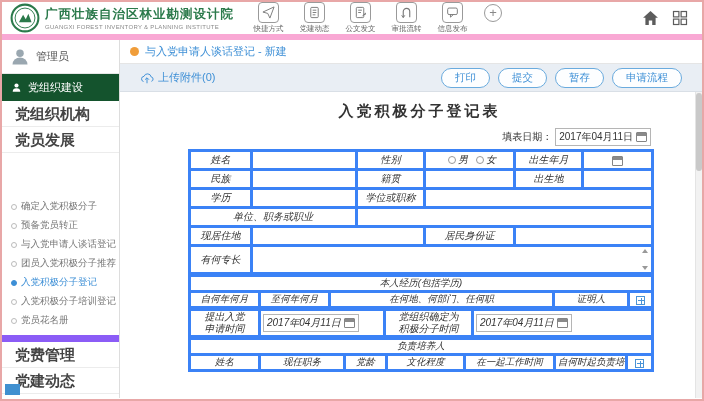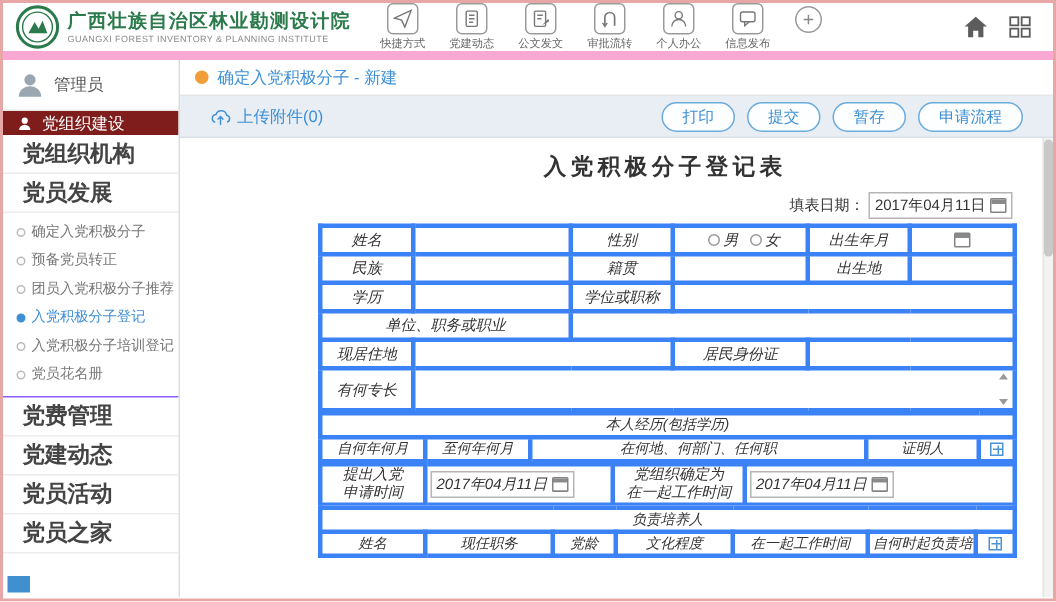--- a/index.html
+++ b/index.html
@@ -16,43 +16,43 @@
   .tool-icon { width:21px; height:21px; border:1px solid #9a9a9a; border-radius:4px; margin:0 auto; display:flex; align-items:center; justify-content:center; background:#fff; }
   .tool-label { font-size:7.5px; color:#666; margin-top:1px; white-space:nowrap; }
   .plusbtn { width:18px; height:18px; border:1px solid #9a9a9a; border-radius:50%; color:#888; font-size:13px; line-height:16px; text-align:center; margin-top:2px; margin-left:4px; }
   .hdr-right { margin-left:auto; display:flex; align-items:center; gap:13px; margin-right:14px; }
 
   
   .body { display:flex; height:358px;justify-content:center; }
   .sidebar { width:118px; border-right:1px solid #ddd; background:#fff; position:relative; overflow:hidden; flex:none; }
   .user-row { height:34px; display:flex; align-items:center; gap:6px; padding-left:8px; border-bottom:1px solid #e7e7e7; }
   .user-name { font-size:11px; color:#555; }
-  .nav-primary { height:16px; background:#7f1d1d; color:#fff; display:flex; align-items:center; gap:6px; padding-left:9px; font-size:11px; }
+  .nav-primary { height:27px; background:#14532d; color:#fff; display:flex; align-items:center; gap:6px; padding-left:9px; font-size:11px; }
   .nav-item { height:26px; line-height:26px; padding-left:13px; font-size:15px; font-weight:bold; color:#444; border-bottom:1px solid #ececec; cursor:pointer; }
-  .subs { padding:3px 0 5px; border-bottom:1px solid #8b5cf6; }
+  .subs { padding:3px 0 5px; border-bottom:7px solid #8b5cf6;margin-top:41px; }
   .sub-item { height:19px; display:flex; align-items:center; gap:4px; padding-left:9px; font-size:9.5px; color:#777; cursor:pointer; white-space:nowrap; }
   .sub-dot { width:6px; height:6px; border:1px solid #bbb; border-radius:50%; flex:none; background:#fff; }
   .sub-item.active { color:#3d8fd6; }
   .sub-item.active .sub-dot { background:#3d8fd6; border-color:#3d8fd6; }
   .sb-badge { position:absolute; left:3px; bottom:3px; width:15px; height:11px; background:#4090d0; }
 
   
   .main { flex:1; display:flex; flex-direction:column; min-width:0; }
   .breadcrumb { height:24px; display:flex; align-items:center; gap:6px; padding-left:10px; border-bottom:1px solid #e5e5e5; background:#fff; }
   .crumb-dot { width:9px; height:9px; border-radius:50%; background:#f09d3a; flex:none; }
   .crumb-text { font-size:11px; color:#3d8fd6; }
   .actionbar { height:28px; background:#e9eef4; border-bottom:1px solid #d9dfe6; display:flex; align-items:center; padding:0 20px; }
   .attach { display:flex; align-items:center; gap:4px; color:#3d8fd6; font-size:11px; cursor:pointer; }
   .btns { margin-left:auto; display:flex; gap:8px; }
   .btn { border:1px solid #6aabde; color:#3d8fd6; background:#fdfeff; border-radius:10px; font-size:10.5px; padding:2px 13px; cursor:pointer; font-family:inherit; }
 
   .form-area { flex:1; background:#fff; position:relative; overflow:hidden; }
   .vscroll { position:absolute; right:0; top:0; width:7px; height:100%; background:#f2f2f2; border-left:1px solid #e4e4e4; }
   .vthumb { position:absolute; top:1px; left:0; width:6px; height:78px; background:#c9c9c9; border-radius:3px; }
-  .form-inner { width:463px; margin-left:92px; padding-top:4px; }
+  .form-inner { width:463px; margin-left:68px; padding-top:4px; }
   .form-title { text-align:center; font-size:15px; font-weight:bold; color:#333; letter-spacing:3px; margin-top:6px; }
   .fill-date { display:flex; justify-content:flex-end; align-items:center; gap:3px; font-size:10px; color:#333; margin:7px 0 3px; }
 
   table.tbl { width:463px; border-collapse:collapse; table-layout:fixed; background:#fff; }
   table.tbl + table.tbl { margin-top:-1px; }
   .tbl td { border:3px solid #3b82f6; font-size:10px; color:#333; text-align:center; padding:0 2px; overflow:hidden; vertical-align:middle;font-style:italic; }
   tr.r19 td { height:19px; }
   tr.r28 td { height:28px; }
   tr.sec td { height:13px; font-size:9.5px; }
   tr.hd td { height:15px; font-size:9.5px; white-space:nowrap; }
@@ -127,29 +127,20 @@
           <svg width="13" height="13" viewBox="0 0 14 14">
               <path d="M3.5 12 V6 a3.5 3.5 0 0 1 7 0 V12" fill="none" stroke="#777" stroke-width="1.2"></path>
               <path d="M1.8 10 L3.5 12.6 L5.2 10" fill="none" stroke="#777"></path>
             </svg>
         </span>
         <div class="tool-label">审批流转</div>
       </div>
       <div class="tool">
         <span class="tool-icon">
           <svg width="13" height="13" viewBox="0 0 14 14">
-              <circle cx="7" cy="4.5" r="2.6" fill="none" stroke="#777"></circle>
-              <path d="M2 12.5 a5 5 0 0 1 10 0" fill="none" stroke="#777"></path>
-            </svg>
-        </span>
-        <div class="tool-label">个人办公</div>
-      </div>
-      <div class="tool">
-        <span class="tool-icon">
-          <svg width="13" height="13" viewBox="0 0 14 14">
               <rect x="1.8" y="2.2" width="10.4" height="7" rx="1.5" fill="none" stroke="#777"></rect>
               <path d="M4.8 9.2 L4.8 12 L8 9.2" fill="none" stroke="#777"></path>
             </svg>
         </span>
         <div class="tool-label">信息发布</div>
       </div>
       <div class="plusbtn">+</div>
     </nav>
 
     <div class="hdr-right">
@@ -195,20 +186,24 @@
         <div class="sub-item">
           <span class="sub-dot"></span>
           <span>确定入党积极分子</span>
         </div>
         <div class="sub-item">
           <span class="sub-dot"></span>
           <span>预备党员转正</span>
         </div>
         <div class="sub-item">
           <span class="sub-dot"></span>
+          <span>与入党申请人谈话登记</span>
+        </div>
+        <div class="sub-item">
+          <span class="sub-dot"></span>
           <span>团员入党积极分子推荐</span>
         </div>
         <div class="sub-item active">
           <span class="sub-dot"></span>
           <span>入党积极分子登记</span>
         </div>
         <div class="sub-item">
           <span class="sub-dot"></span>
           <span>入党积极分子培训登记</span>
         </div>
@@ -231,21 +226,21 @@
         <span>党员之家</span>
       </div>
 
       <div class="sb-badge"></div>
     </aside>
 
     <main class="main">
 
       <div class="breadcrumb">
         <span class="crumb-dot"></span>
-        <span class="crumb-text">确定入党积极分子 - 新建</span>
+        <span class="crumb-text">与入党申请人谈话登记 - 新建</span>
       </div>
 
       <div class="actionbar">
         <span class="attach">
           <svg width="14" height="12" viewBox="0 0 16 13">
             <path d="M4 10.5 a3 3 0 0 1 .6-5.9 A4.2 4.2 0 0 1 12.7 5.2 a2.6 2.6 0 0 1 .3 5.1" fill="none" stroke="#3d8fd6" stroke-width="1.1"></path>
             <path d="M8 12.5 V6.5 M5.8 8.4 L8 6.2 L10.2 8.4" fill="none" stroke="#3d8fd6" stroke-width="1.1"></path>
           </svg>
           <span>上传附件(0)</span>
         </span>
@@ -360,21 +355,21 @@
                 <tr class="r27">
               <td class="pre">提出入党
 申请时间</td>
               <td class="left">
                 <span class="date-box">
                   <span>2017年04月11日</span>
                   <span class="cal"></span>
                 </span>
               </td>
               <td class="pre">党组织确定为
-在一起工作时间</td>
+积极分子时间</td>
               <td class="left">
                 <span class="date-box">
                   <span>2017年04月11日</span>
                   <span class="cal"></span>
                 </span>
               </td>
             </tr>
           </tbody>
             </table>
 

